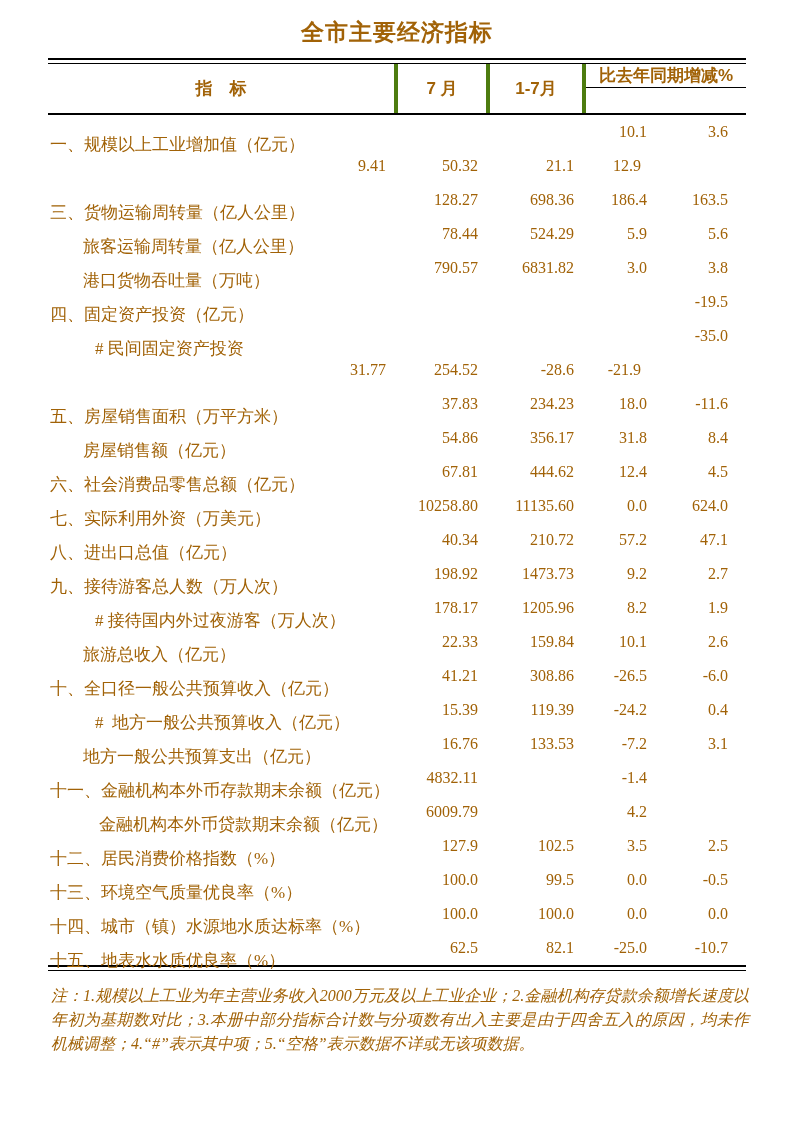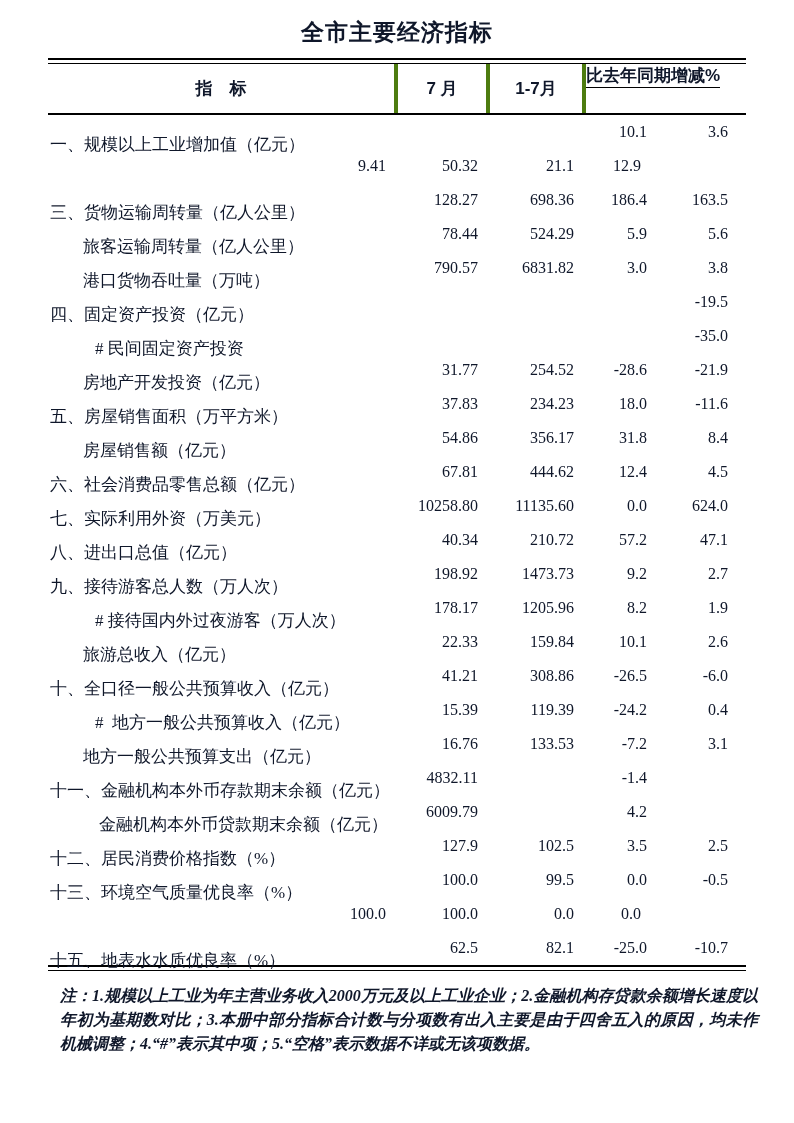--- a/index.html
+++ b/index.html
@@ -1,19 +1,19 @@
 <!DOCTYPE html>
 <html><head>
 <meta charset="utf-8">
 <style>
   * { margin:0; padding:0; box-sizing:border-box; }
   html,body { background:#888; }
   .page {
     position:relative; width:794px; height:1123px; margin:0 auto;
-    background:#ffffff; color:#0f172a;
+    background:#ffffff; color:#a16207;
     font-family:"Liberation Serif","DejaVu Serif",serif;
     overflow:hidden;
   }
   .title {
     position:absolute; top:17px; left:0; width:100%;
     text-align:center; font-family:"Liberation Sans","DejaVu Sans",sans-serif;
     font-weight:bold; font-size:23px; letter-spacing:1px;
   }
   .table-wrap { position:absolute; left:48px; top:58px; width:698px; }
   
@@ -23,21 +23,21 @@
   .thead {
     display:grid; grid-template-columns:350px 92px 96px 160px;
     height:49px;
     font-family:"Liberation Sans","DejaVu Sans",sans-serif;
     font-weight:bold; font-size:17px;
   }
   .hcell {
     display:flex; align-items:center; justify-content:center;
     border-right:4px solid #4d7c0f; white-space:pre;
   }
-  .yoy { display:flex; }
+  .yoy { display:flex; flex-direction:column; }
   .yoy-top {
     height:24px; border-bottom:1px solid #000;
     display:flex; align-items:center; justify-content:center; white-space:pre;
   }
   .yoy-bottom { flex:1; display:grid; grid-template-columns:73px 87px; }
   .yoy-sub { display:flex; align-items:center; justify-content:center; white-space:pre; }
   .yoy-sub.month { border-right:1px solid #000; }
   
   .tbody { }
   .trow {
@@ -47,24 +47,23 @@
   .lbl { white-space:pre; overflow:hidden;margin-top:24px; }
   .ind0 { padding-left:2px; }
   .ind1 { padding-left:35px; }
   .ind2 { padding-left:47px; }
   .ind3 { padding-left:51px; }
   .val { text-align:right; font-size:16px; white-space:pre; }
   .v-july, .v-janjuly, .v-month { padding-right:12px; }
   .v-cum { padding-right:18px; }
   
   .notes {
-    position:absolute; left:60px; top:984px; width:698px;
+    position:absolute; left:51px; top:984px; width:698px;
     font-style:italic; font-size:16px; line-height:24px;
     text-align:justify;
-    font-weight:bold;
   }
 </style>
 </head>
 <body>
 
 <div class="page">
 
   <div class="title">全市主要经济指标</div>
 
   <div class="table-wrap">
@@ -131,21 +130,20 @@
 
     <div class="trow">
       <div class="lbl ind2"># 民间固定资产投资</div>
       <div class="val v-july"></div>
       <div class="val v-janjuly"></div>
       <div class="val v-month"></div>
       <div class="val v-cum">-35.0</div>
     </div>
 
     <div class="trow">
-      <div class="lbl ind1">房地产开发投资（亿元）</div>
       <div class="val v-july">31.77</div>
       <div class="val v-janjuly">254.52</div>
       <div class="val v-month">-28.6</div>
       <div class="val v-cum">-21.9</div>
     </div>
 
     <div class="trow">
       <div class="lbl ind0">五、房屋销售面积（万平方米）</div>
       <div class="val v-july">37.83</div>
       <div class="val v-janjuly">234.23</div>
@@ -259,20 +257,21 @@
 
     <div class="trow">
       <div class="lbl ind0">十三、环境空气质量优良率（%）</div>
       <div class="val v-july">100.0</div>
       <div class="val v-janjuly">99.5</div>
       <div class="val v-month">0.0</div>
       <div class="val v-cum">-0.5</div>
     </div>
 
     <div class="trow">
+      <div class="lbl ind0">十四、城市（镇）水源地水质达标率（%）</div>
       <div class="val v-july">100.0</div>
       <div class="val v-janjuly">100.0</div>
       <div class="val v-month">0.0</div>
       <div class="val v-cum">0.0</div>
     </div>
 
     <div class="trow">
       <div class="lbl ind0">十五、地表水水质优良率（%）</div>
       <div class="val v-july">62.5</div>
       <div class="val v-janjuly">82.1</div>

